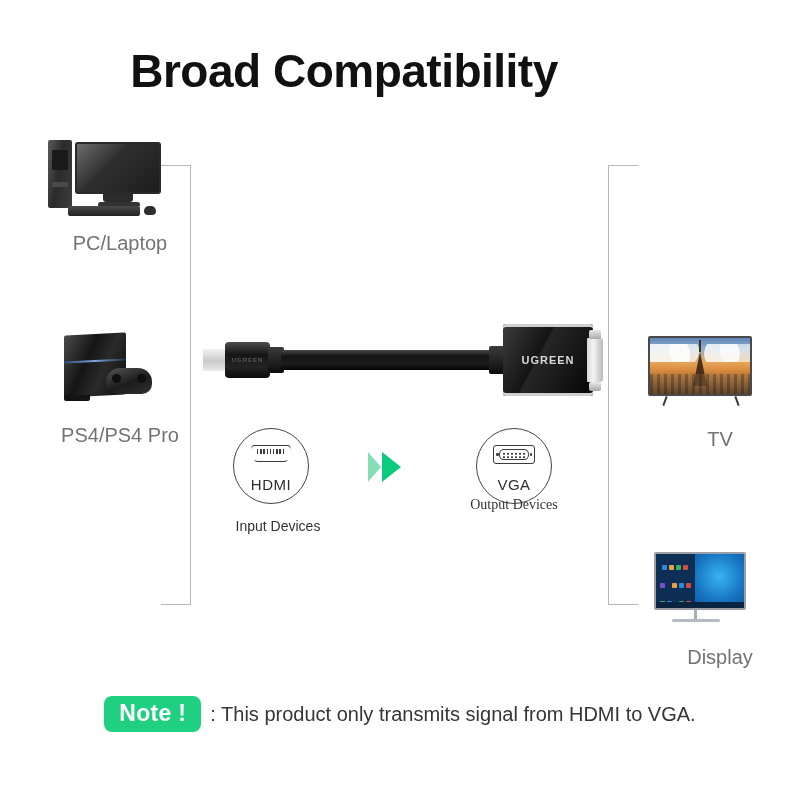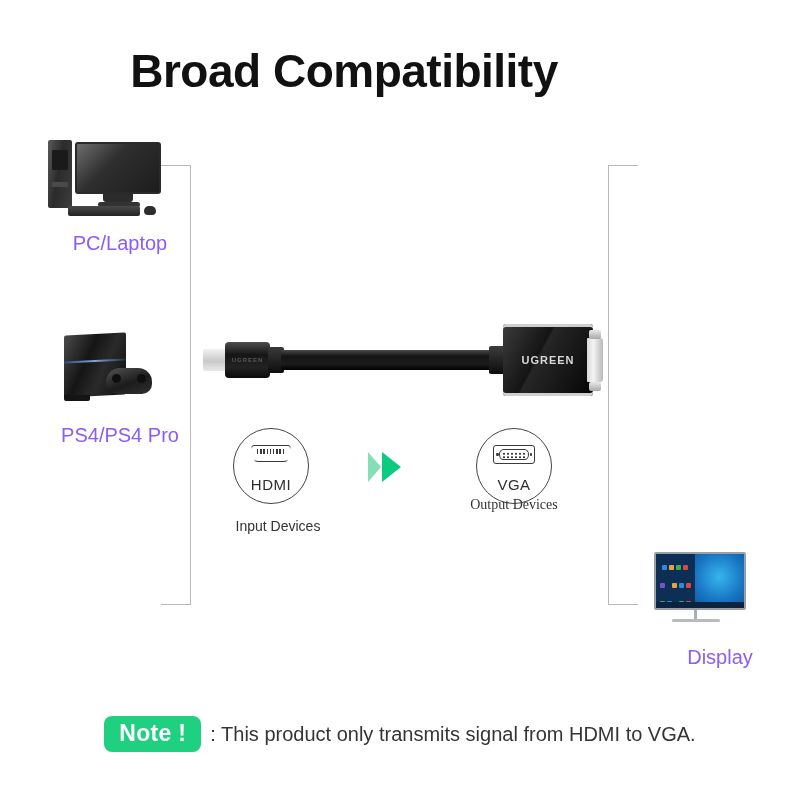--- a/index.html
+++ b/index.html
@@ -24,21 +24,21 @@
   .bracket { position: absolute; border-color: #b8b8b8; border-style: solid; }
   .bracket-left  { left: 161px; top: 165px; width: 30px; height: 440px;
                    border-width: 1.5px 1.5px 1.5px 0; border-left: none; }
   .bracket-right { left: 608px; top: 165px; width: 30px; height: 440px;
                    border-width: 1.5px 0 1.5px 1.5px; border-right: none; }
 
   
   .device { position: absolute; width: 200px; text-align: center; }
   .device .art { position: relative; height: 86px; margin: 0 auto; width: 160px; }
   .device .caption {
-    margin-top: 12px; font-size: 20px; color: #8b5cf6; white-space: nowrap; padding-left: 40px;
+    margin-top: 12px; font-size: 20px; color: #737373; white-space: nowrap; padding-left: 40px;
   }
   .dev-pc        { left: 0px;   top: 134px; }
   .dev-ps4       { left: 0px;   top: 326px; }
   .dev-tvbox     { left: 0px;   top: 548px; }
   .dev-projector { left: 600px; top: 134px; }
   .dev-tv        { left: 600px; top: 330px; }
   .dev-display   { left: 600px; top: 548px; }
 
   
   .pc-tower {
@@ -336,21 +336,21 @@
   
   .arrows{ position:absolute; left:368px; top:452px; width:36px; height:30px; }
   .arrows .tri{
     position:absolute; top:0; width:0; height:0;
     border-top:15px solid transparent; border-bottom:15px solid transparent;
   }
   .arrows .tri-1{ left:0;  border-left:13px solid #84dfb6; }
   .arrows .tri-2{ left:14px; border-left:19px solid #0ccb7f; }
 
   
-  .note{ position:absolute; left:0; top:696px; width:800px;margin-top:20px; }
+  .note{ position:absolute; left:0; top:696px; width:800px; }
   .note-row{ display:flex; align-items:center; justify-content:center; gap:9px; }
   .note-badge{
     background:#1fd080; color:#fff; font-weight:700; font-size:23px;
     padding:4px 15px 6px; border-radius:8px; line-height:1.15;
     letter-spacing:.3px;
   }
   .note-text{ font-size:20px; color:#353535; white-space:nowrap; }
 </style>
 </head>
 <body>
@@ -377,20 +377,34 @@
     <div class="art">
       <div class="ps4-body"></div>
       <div class="ps4-foot"></div>
       <div class="ps4-pad"></div>
     </div>
     <div class="caption">PS4/PS4 Pro</div>
   </div>
 
 
 
+  <div class="device dev-tv">
+    <div class="art">
+      <div class="tv-frame">
+        <div class="tv-screen">
+          <div class="tv-clouds"></div>
+          <div class="tv-tower"></div>
+          <div class="tv-city"></div>
+        </div>
+      </div>
+      <div class="tv-foot-l"></div>
+      <div class="tv-foot-r"></div>
+    </div>
+    <div class="caption">TV</div>
+  </div>
 
   <div class="device dev-display">
     <div class="art">
       <div class="mon-frame">
         <div class="mon-screen">
           <div class="mon-rays"></div>
           <div class="mon-tiles">
             <i style="background:#2d8cd6"></i><i style="background:#e8a33d"></i><i style="background:#3fae5a"></i><i style="background:#d64b3f"></i><i style="background:#7b52c4"></i>
             <i style="background:#e8a33d"></i><i style="background:#2d8cd6"></i><i style="background:#d64b3f"></i><i style="background:#3fae5a"></i><i style="background:#2d8cd6"></i>
             <i style="background:#3fae5a"></i><i style="background:#d64b3f"></i>

